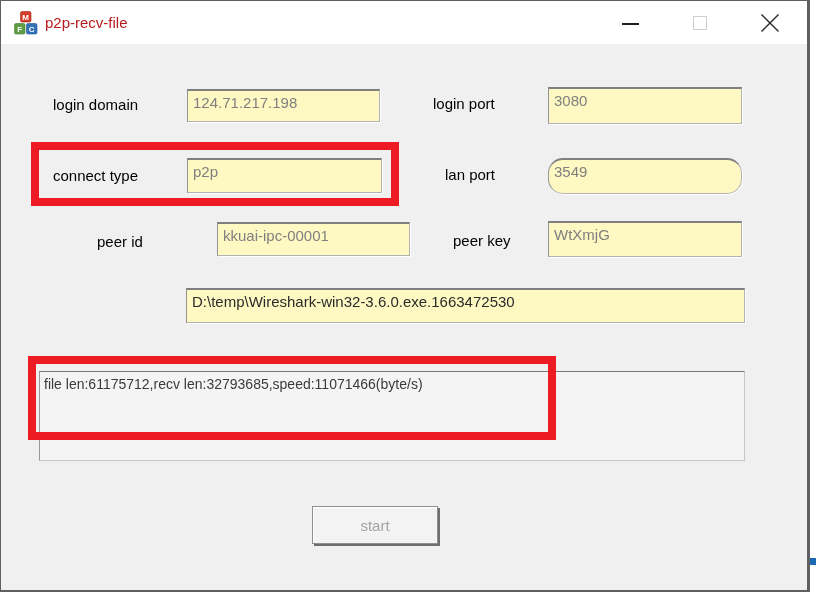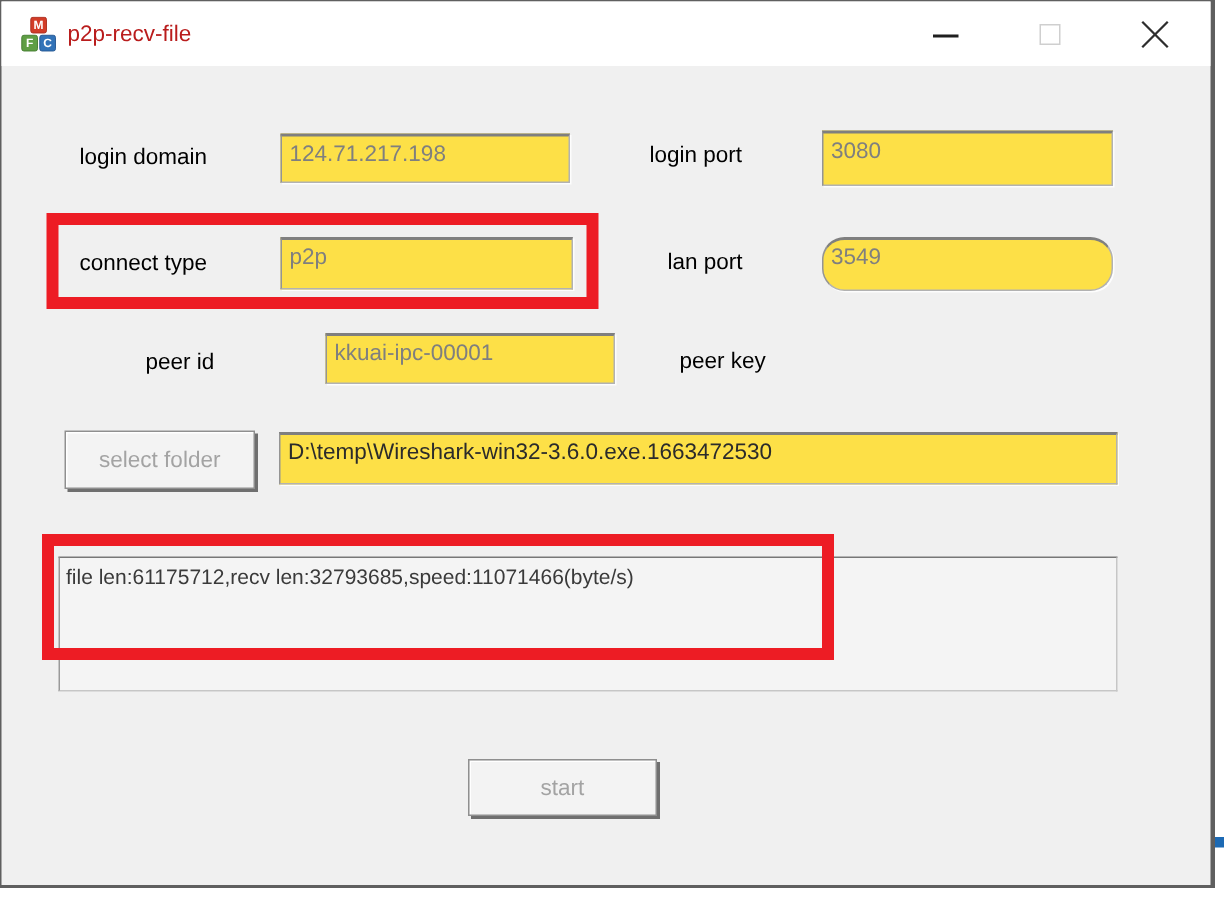--- a/index.html
+++ b/index.html
@@ -32,21 +32,21 @@
   .cap-btn { top: 0; height: 43px; width: 46px; display: flex; align-items: center; justify-content: center; }
   .btn-min { left: 606px; }
   .btn-max { left: 676px; }
   .btn-close { left: 746px; }
   .min-glyph { width: 17px; height: 2px; background: #1f1f1f; margin-top: 2px; }
   .max-glyph { width: 14px; height: 14px; border: 1px solid #cfcfcf; background: transparent; }
 
   
   .form-label { font-size: 15px; color: #000; white-space: nowrap; }
   .field {
-    background: #fde047;
+    background: #fef9c3;
     border: 1px solid #b2b2b2;
     border-top: 2px solid #7f7f7f;
     border-left-color: #949494;
     box-shadow: 1px 1px 0 rgba(255,255,255,0.85);
     font-size: 15px; color: #7f7f7f;
     padding: 3px 20px 0 5px;
     white-space: nowrap; overflow: hidden;
   }
   .field.dark-text { color: #2b2b2b; }
   .status-box {
@@ -118,22 +118,22 @@
   <div class="abs form-label" style="left:52px; top:166px;">connect type</div>
   <div class="abs field" style="left:186px; top:157px; width:195px; height:35px;">p2p</div>
 
   <div class="abs form-label" style="left:444px; top:165px;">lan port</div>
   <div class="abs field" style="left:547px; top:157px; width:194px; height:36px;border-radius:15px;">3549</div>
 
   <div class="abs form-label" style="left:96px; top:232px;">peer id</div>
   <div class="abs field" style="left:186px; top:221px; width:193px; height:34px;margin-left:30px;">kkuai-ipc-00001</div>
 
   <div class="abs form-label" style="left:452px; top:231px;">peer key</div>
+  <div class="abs field" style="left:547px; top:220px; width:194px; height:36px;">WtXmjG</div>
 
-  <div class="abs push-btn" style="left:42px; top:286px; width:127px; height:39px;">select folder</div>
   <div class="abs field dark-text" style="left:185px; top:287px; width:559px; height:35px;">D:\temp\Wireshark-win32-3.6.0.exe.1663472530</div>
 
   <div class="abs status-box" style="left:38px; top:370px; width:706px; height:90px;">
     <span>file len:61175712,recv len:32793685,speed:11071466(byte/s)</span>
   </div>
 
   <div class="abs push-btn" style="left:311px; top:505px; width:126px; height:38px;">start</div>
 
   <div class="abs hl-rect" style="left:30px; top:141px; width:368px; height:64px;"></div>
   <div class="abs hl-rect" style="left:27px; top:355px; width:528px; height:84px;"></div>

